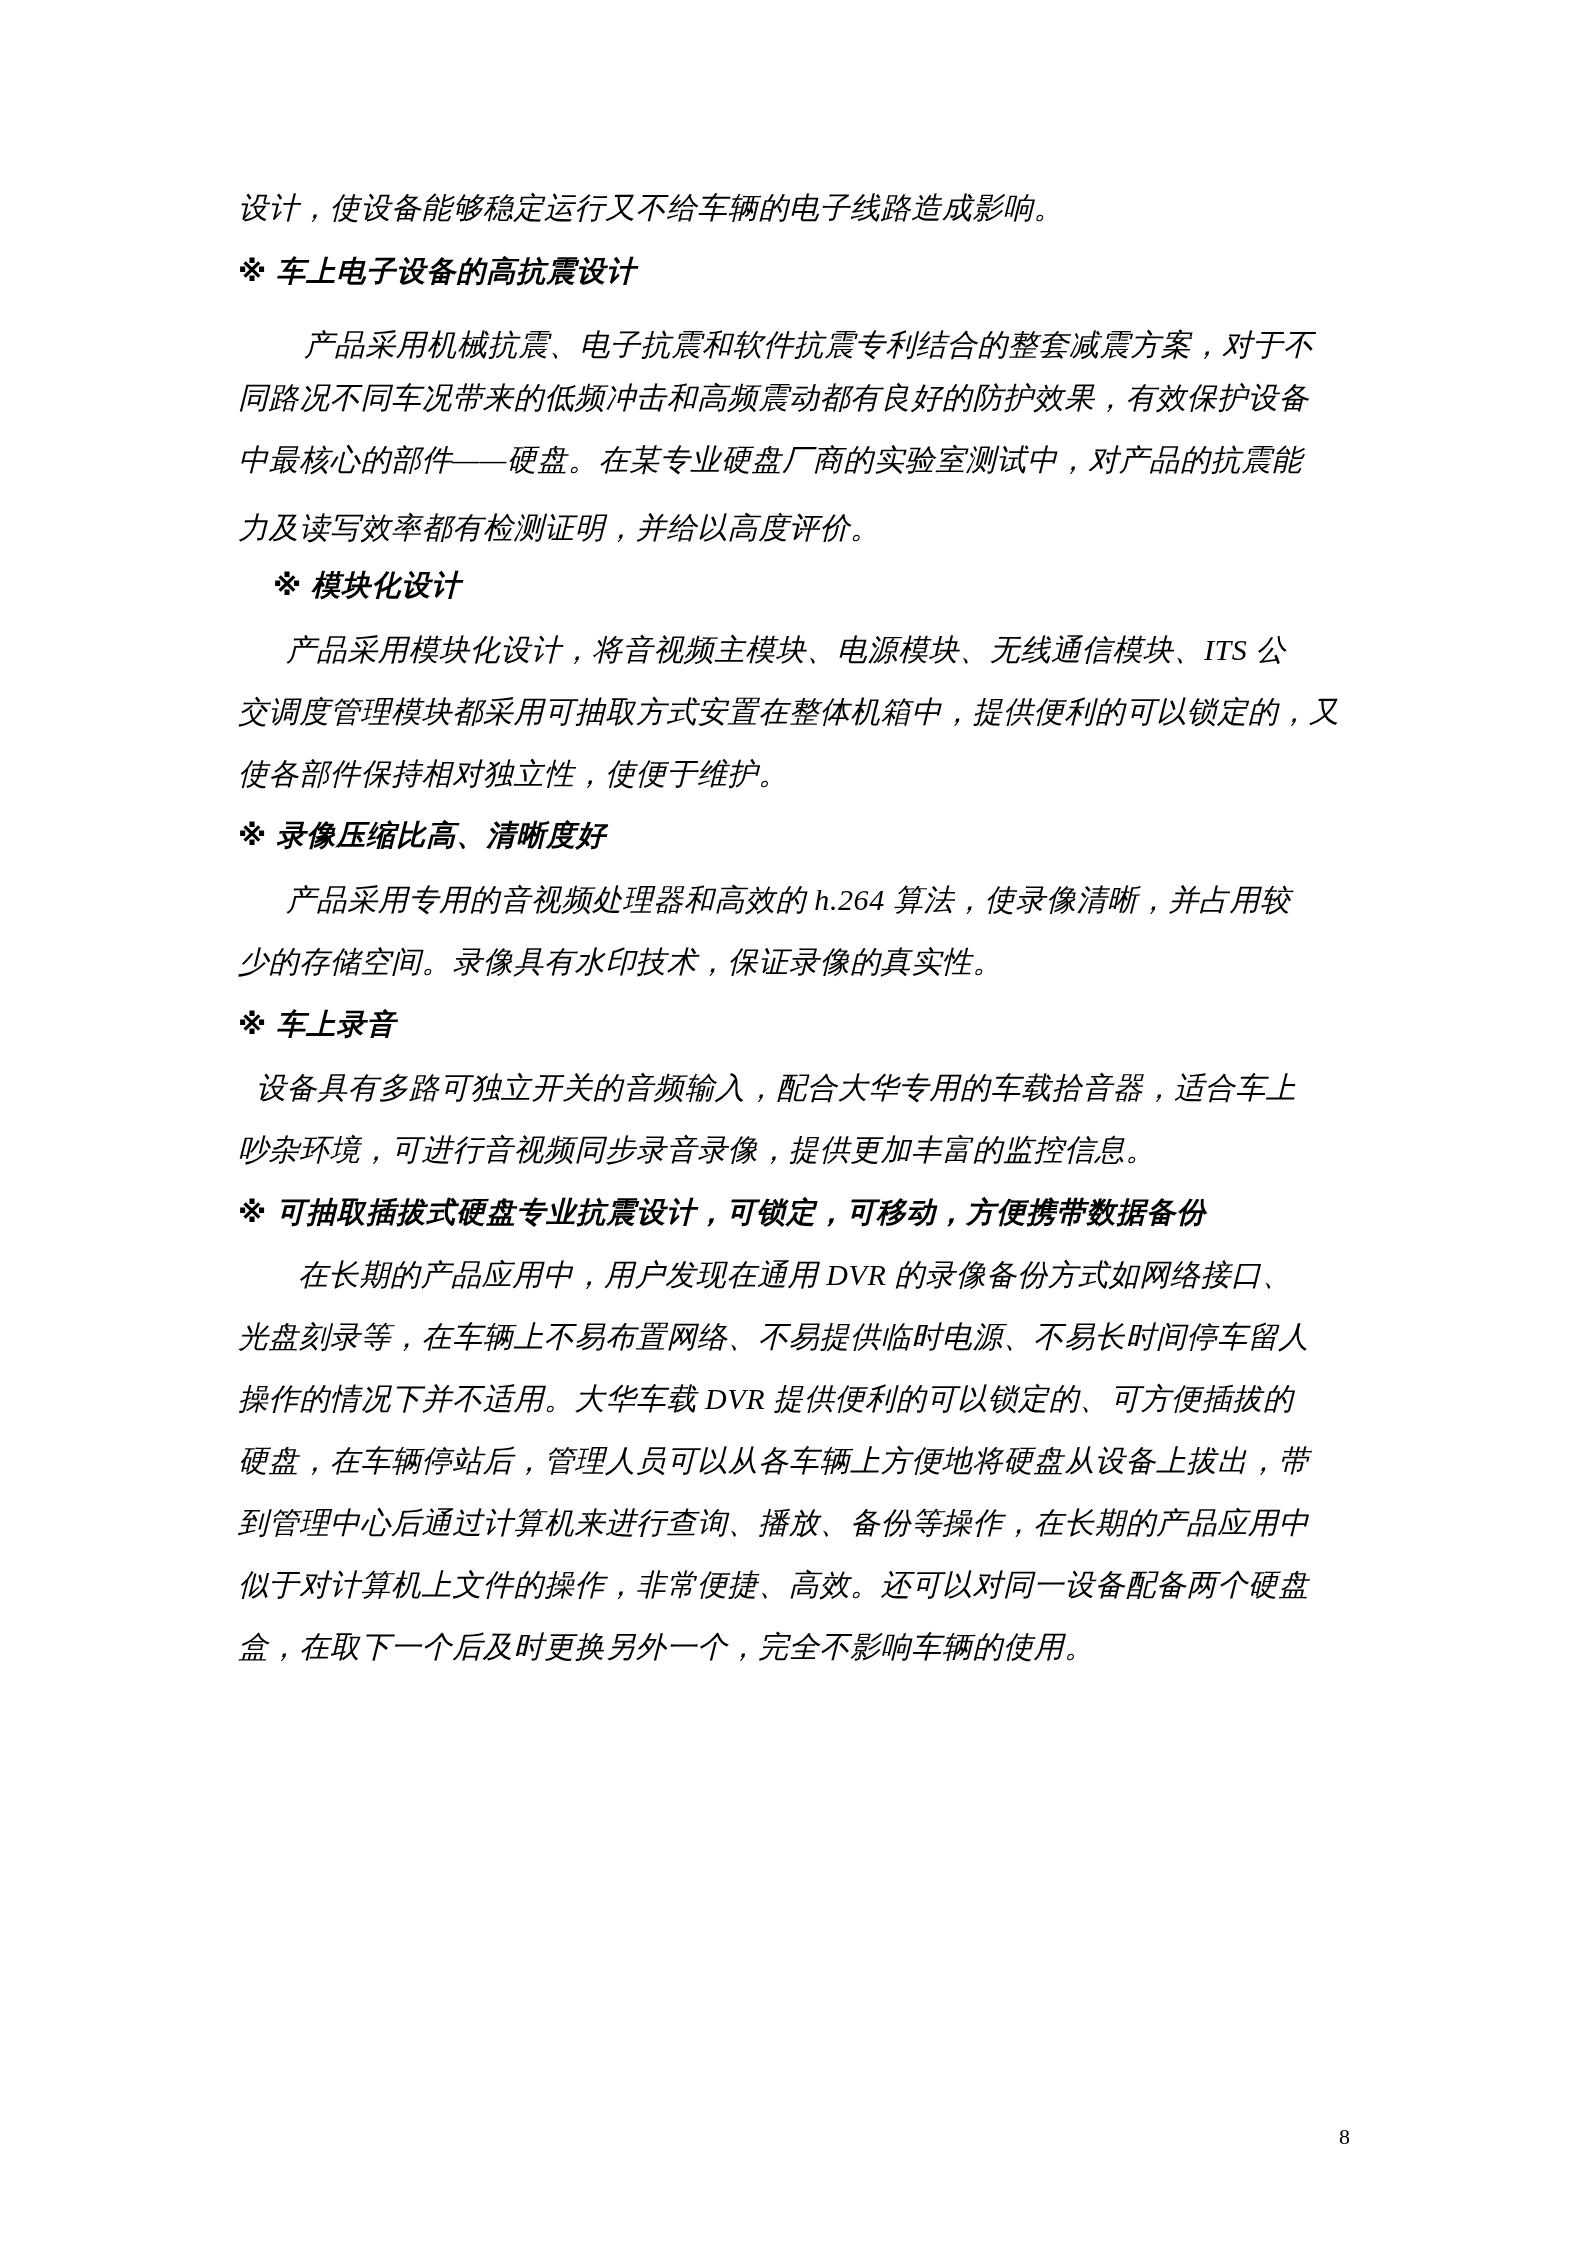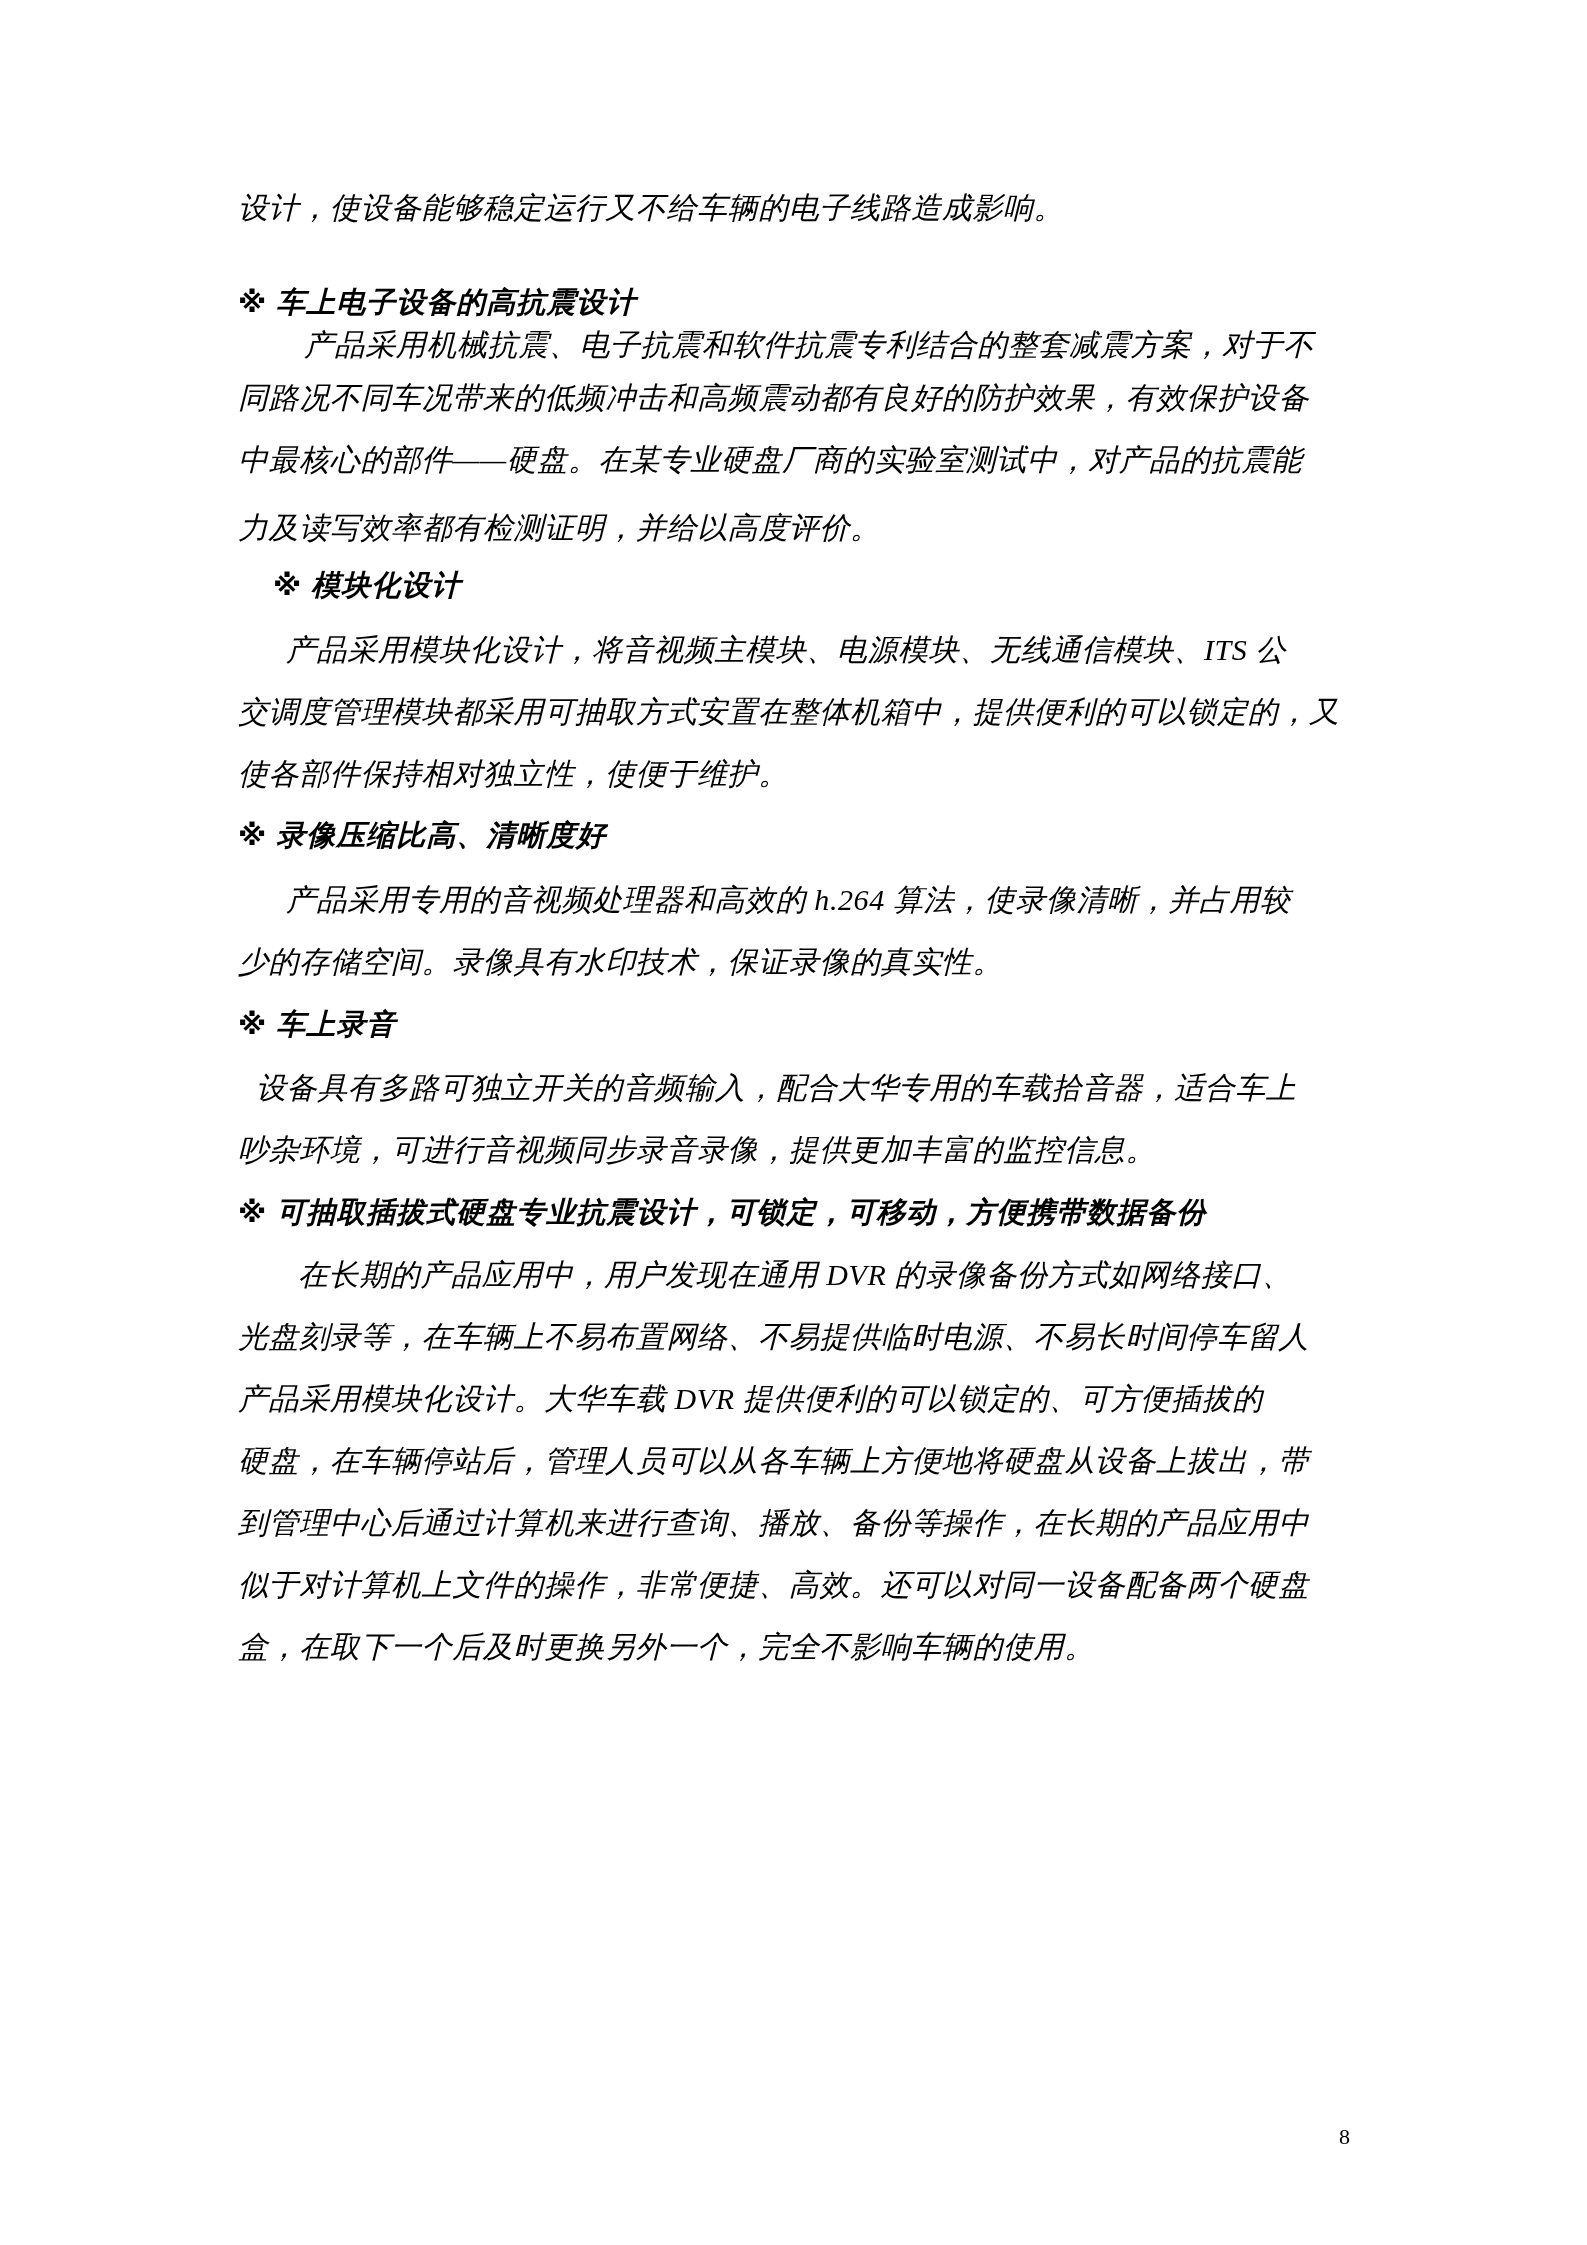--- a/index.html
+++ b/index.html
@@ -43,38 +43,38 @@
       top: 2124px;
       font-size: 22px;
       line-height: 26px;
     }
   </style>
 </head>
 <body>
 
 <div class="page">
   <div class="line body" style="top: 0px; padding-left: 0px;">设计，使设备能够稳定运行又不给车辆的电子线路造成影响。</div>
-  <div class="line heading" style="top: 63px; padding-left: 0px; margin-top: 31px;">※  车上电子设备的高抗震设计</div>
+  <div class="line heading" style="top: 63px; padding-left: 0px;">※  车上电子设备的高抗震设计</div>
   <div class="line body" style="top: 129px; padding-left: 66px; margin-top: 8px;">产品采用机械抗震、电子抗震和软件抗震专利结合的整套减震方案，对于不</div>
   <div class="line body" style="top: 190px; padding-left: 0px;">同路况不同车况带来的低频冲击和高频震动都有良好的防护效果，有效保护设备</div>
   <div class="line body" style="top: 252px; padding-left: 0px;">中最核心的部件——硬盘。在某专业硬盘厂商的实验室测试中，对产品的抗震能</div>
   <div class="line body" style="top: 314px; padding-left: 0px; margin-top: 6px;">力及读写效率都有检测证明，并给以高度评价。</div>
   <div class="line heading" style="top: 377px; padding-left: 0px; margin-left: 35px;">※  模块化设计</div>
   <div class="line body" style="top: 442px; padding-left: 48px;">产品采用模块化设计，将音视频主模块、电源模块、无线通信模块、ITS 公</div>
   <div class="line body" style="top: 504px; padding-left: 0px;">交调度管理模块都采用可抽取方式安置在整体机箱中，提供便利的可以锁定的，又</div>
   <div class="line body" style="top: 566px; padding-left: 0px;">使各部件保持相对独立性，使便于维护。</div>
   <div class="line heading" style="top: 627px; padding-left: 0px;">※  录像压缩比高、清晰度好</div>
   <div class="line body" style="top: 692px; padding-left: 48px;">产品采用专用的音视频处理器和高效的 h.264 算法，使录像清晰，并占用较</div>
   <div class="line body" style="top: 754px; padding-left: 0px;">少的存储空间。录像具有水印技术，保证录像的真实性。</div>
   <div class="line heading" style="top: 816px; padding-left: 0px;">※  车上录音</div>
   <div class="line body" style="top: 880px; padding-left: 18px; text-align: right;">设备具有多路可独立开关的音频输入，配合大华专用的车载拾音器，适合车上</div>
   <div class="line body" style="top: 942px; padding-left: 0px;">吵杂环境，可进行音视频同步录音录像，提供更加丰富的监控信息。</div>
   <div class="line heading" style="top: 1004px; padding-left: 0px;">※  可抽取插拔式硬盘专业抗震设计，可锁定，可移动，方便携带数据备份</div>
   <div class="line body" style="top: 1067px; padding-left: 60px;">在长期的产品应用中，用户发现在通用 DVR 的录像备份方式如网络接口、</div>
   <div class="line body" style="top: 1129px; padding-left: 0px;">光盘刻录等，在车辆上不易布置网络、不易提供临时电源、不易长时间停车留人</div>
-  <div class="line body" style="top: 1191px; padding-left: 0px;">产品采用模块化设计。大华车载 DVR 提供便利的可以锁定的、可方便插拔的</div>
+  <div class="line body" style="top: 1191px; padding-left: 0px;">操作的情况下并不适用。大华车载 DVR 提供便利的可以锁定的、可方便插拔的</div>
   <div class="line body" style="top: 1253px; padding-left: 0px;">硬盘，在车辆停站后，管理人员可以从各车辆上方便地将硬盘从设备上拔出，带</div>
   <div class="line body" style="top: 1315px; padding-left: 0px;">到管理中心后通过计算机来进行查询、播放、备份等操作，在长期的产品应用中</div>
   <div class="line body" style="top: 1377px; padding-left: 0px;">似于对计算机上文件的操作，非常便捷、高效。还可以对同一设备配备两个硬盘</div>
   <div class="line body" style="top: 1439px; padding-left: 0px;">盒，在取下一个后及时更换另外一个，完全不影响车辆的使用。</div>
 </div>
 
 <div class="page-number">8</div>
 
 </body></html>

